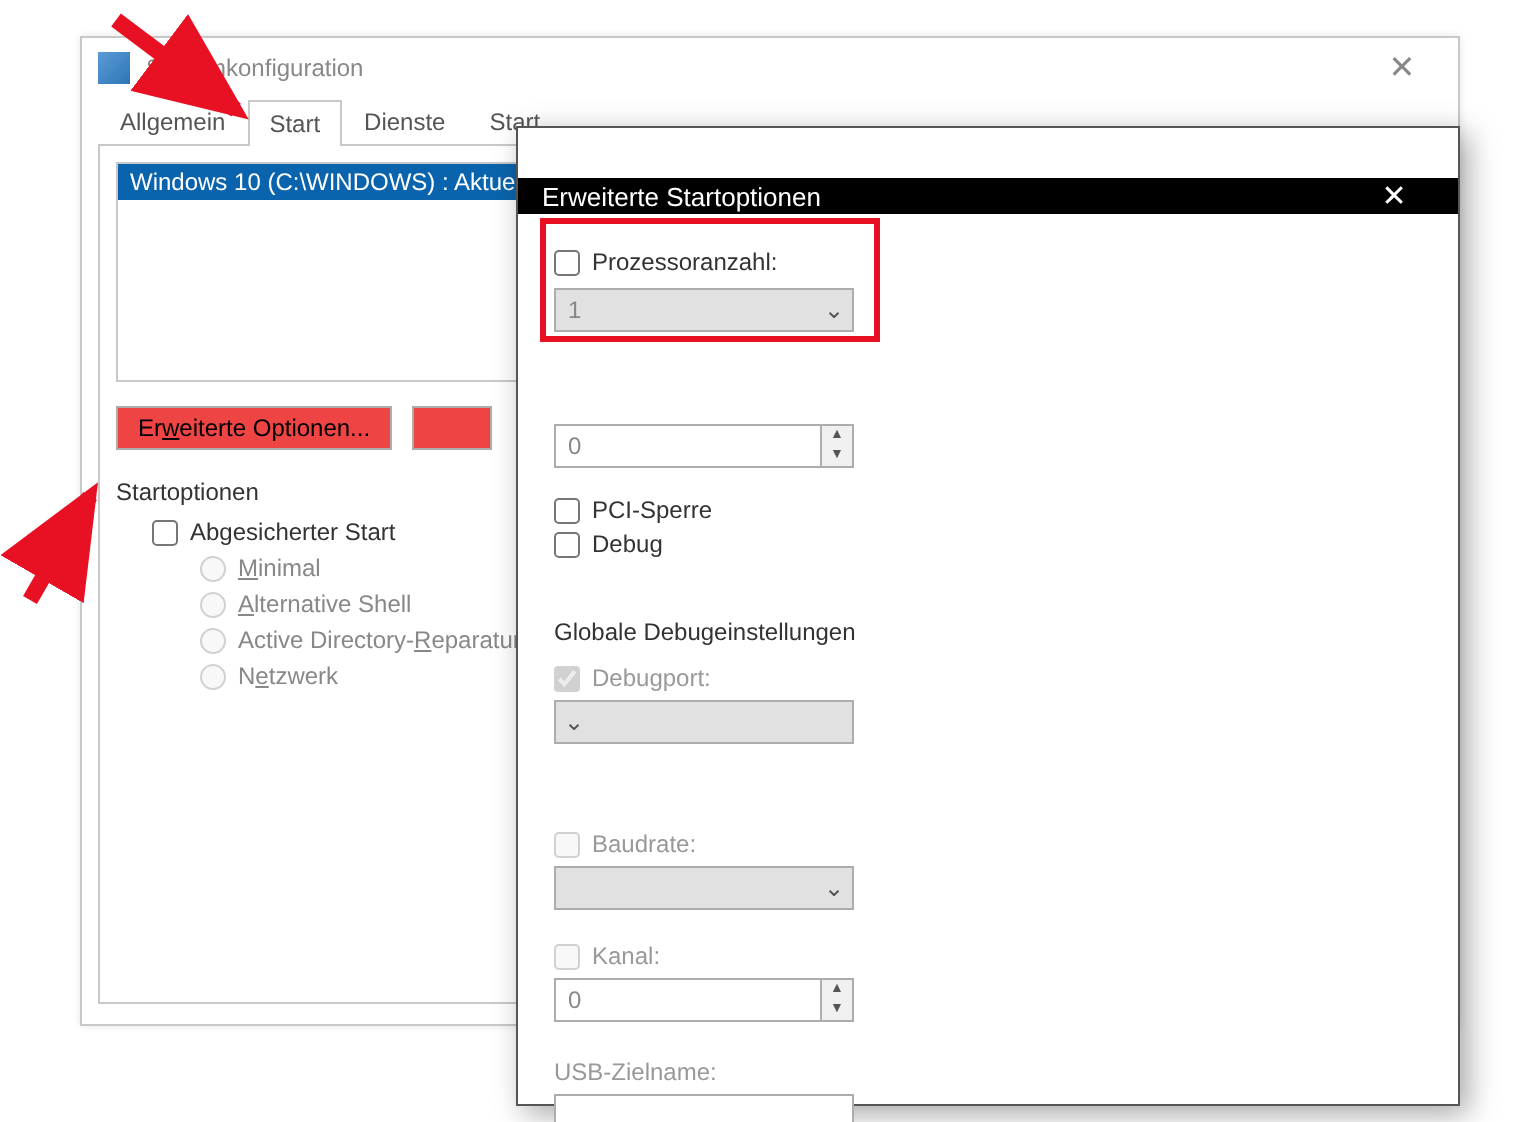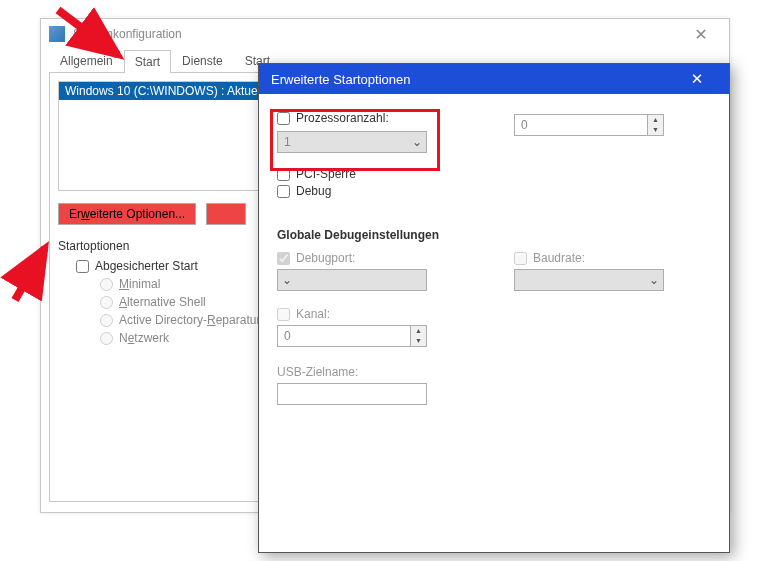--- a/index.html
+++ b/index.html
@@ -21,29 +21,29 @@
 
 .btn { border: 1px solid #adadad; background: #ef4444; padding: 3px 10px; cursor: default; }
 
 .group-label { margin: 14px 0 6px; color: #333; }
 .chk { display: flex; align-items: center; gap: 6px; margin: 3px 0; color: #333; }
 .chk input { margin: 0; }
 .radio { display: flex; align-items: center; gap: 6px; margin: 4px 0 4px 24px; color: #888; }
 .radio input { margin: 0; }
 
 .modal { position: absolute; left: 258px; top: 63px; width: 472px; height: 490px; background: #fff; border: 1px solid #555; box-shadow: 4px 4px 14px rgba(0,0,0,0.35); display: flex; flex-direction: column; }
-.modal-titlebar { background: #1d4ed8; color: #fff; height: 30px; display: flex; align-items: center; padding: 0 12px; }
+.modal-titlebar { background: #000000; color: #fff; height: 30px; display: flex; align-items: center; padding: 0 12px; margin-top: 25px; }
 .modal-titlebar .title { flex: 1; font-size: 13px; }
 .modal-titlebar .close { width: 40px; text-align: center; font-size: 15px; color: #fff; cursor: default; }
 .modal-body { flex: 1; padding: 14px 18px; position: relative; }
 .modal-footer { display: flex; justify-content: flex-end; gap: 10px; padding: 10px 14px 16px; }
 .modal-footer .btn { width: 88px; text-align: center; }
 .btn.primary { border: 1px solid #0078d7; background: #fff; }
 
-.row2 { display: flex; gap: 40px; }
+.row2 { display: flex; gap: 40px; flex-direction: column; }
 .col { flex: 1; }
 
 .combo { display: flex; align-items: center; border: 1px solid #adadad; background: #e1e1e1; height: 22px; }
 .combo.dis { color: #888; }
 .combo .val { flex: 1; padding: 0 6px; }
 .combo .arr { width: 18px; text-align: center; color: #555; }
 
 .spin { display: flex; align-items: center; border: 1px solid #adadad; background: #fff; height: 22px; }
 .spin .val { flex: 1; padding: 0 6px; color: #888; }
 .spin .btns { display: flex; flex-direction: column; border-left: 1px solid #adadad; width: 16px; }
@@ -137,21 +137,21 @@
 
     <label class="chk" style="margin-top:14px;">
       <input type="checkbox" style="">
       <span>PCI-Sperre</span>
     </label>
     <label class="chk">
       <input type="checkbox" style="">
       <span>Debug</span>
     </label>
 
-    <div class="group-label" style="margin-top:30px;font-weight:bold;">Globale Debugeinstellungen</div>
+    <div class="group-label" style="margin-top:30px;">Globale Debugeinstellungen</div>
 
     <div class="row2">
       <div class="col">
         <label class="chk dis-text">
           <input type="checkbox" checked="" disabled="" style="">
           <span>Debugport:</span>
         </label>
         <div class="combo dis" style="width:150px; margin-top:4px;">
           <div class="arr">⌄</div>
         </div>

